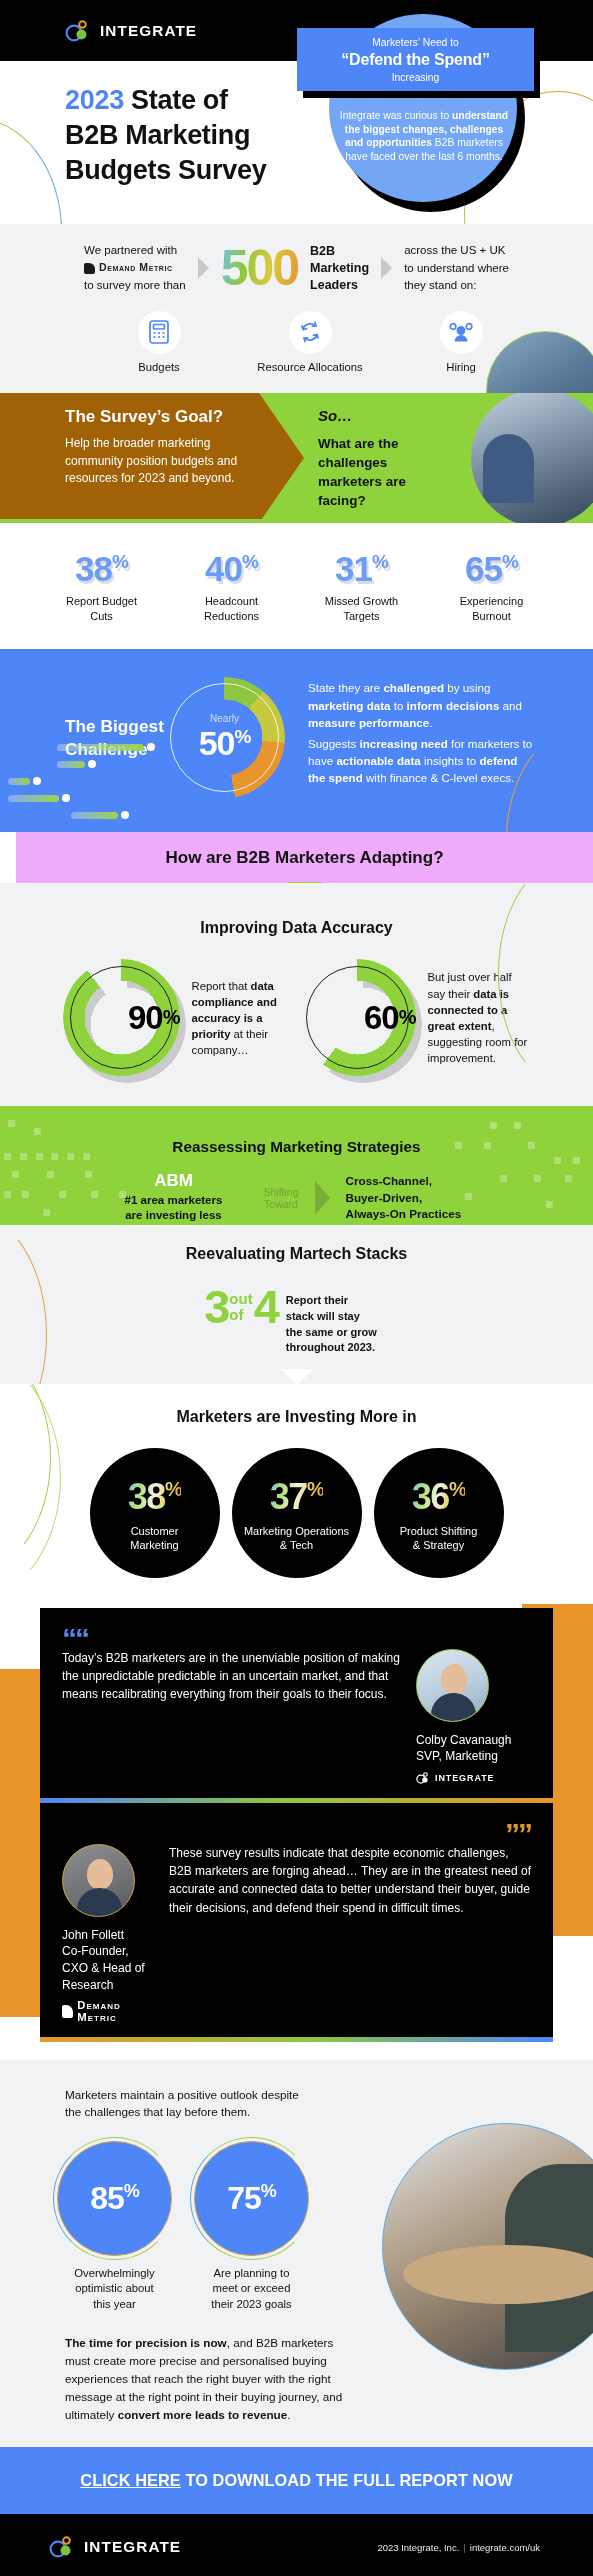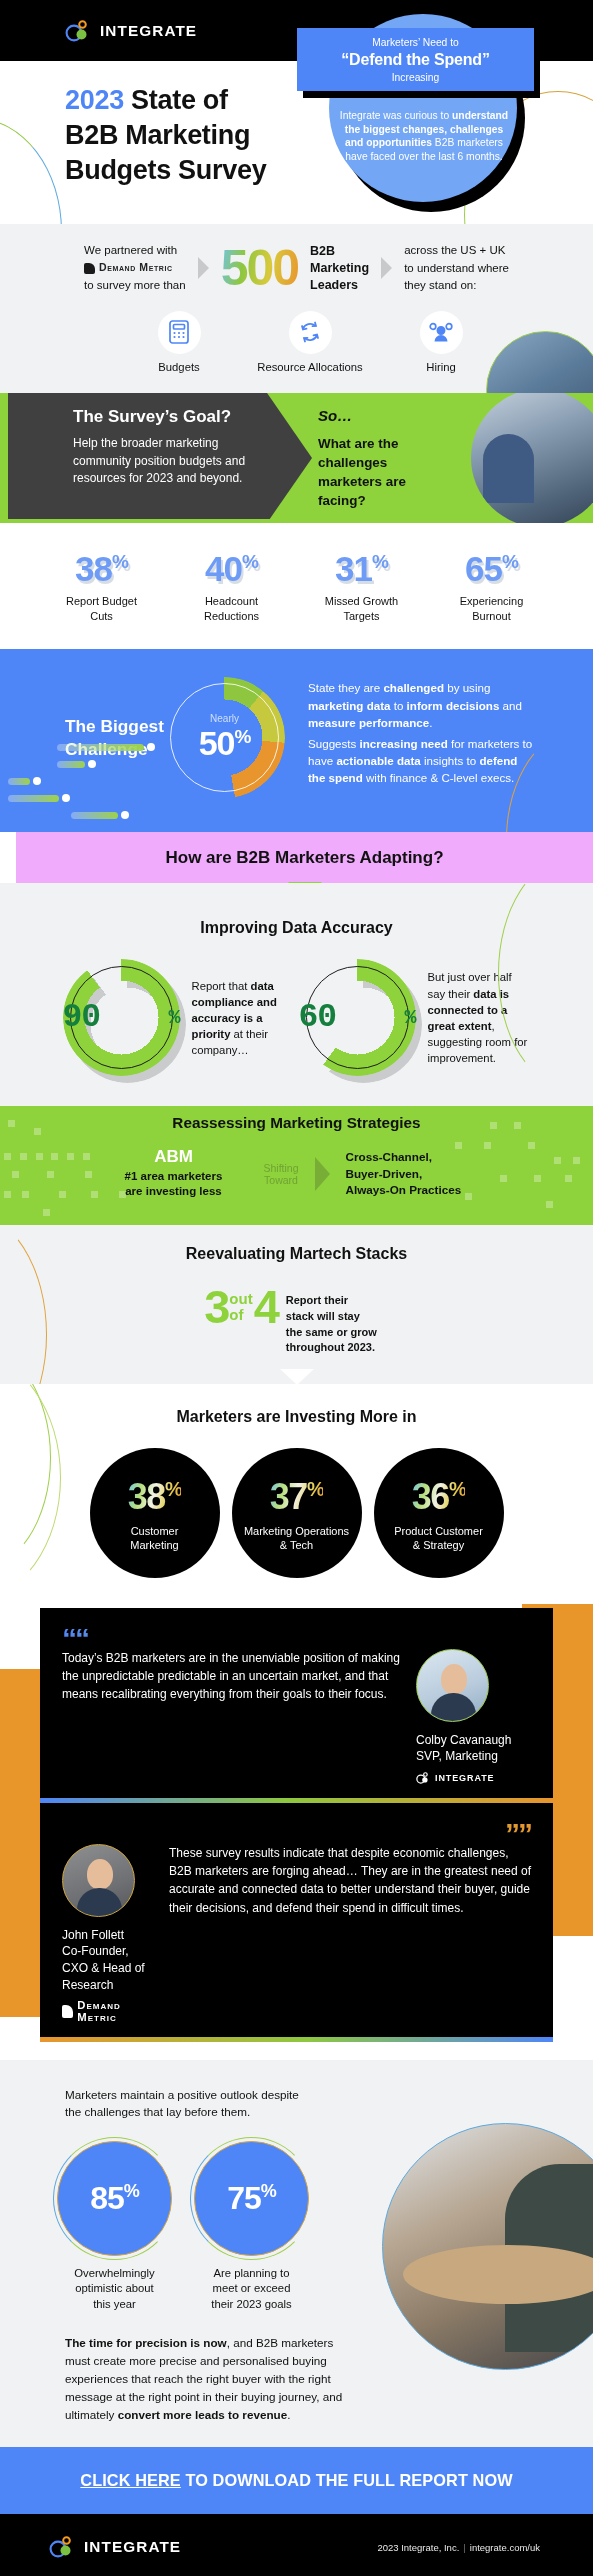--- a/index.html
+++ b/index.html
@@ -134,21 +134,21 @@
   .num500 {
     font-size: 50px; font-weight: bold; line-height: 1;
     background: linear-gradient(100deg,#6fc3e8 0%, #8ec73f 30%, #d9c93c 62%, #e8952e 100%);
     -webkit-background-clip: text; background-clip: text; color: transparent;
     letter-spacing: -2px;
   }
   .b2bml { font-size: 12.5px; font-weight: bold; line-height: 1.35; color: #111; }
 
   .icon-row {
     display: flex; justify-content: center; align-items: flex-start;
-    gap: 12px; margin-top: 16px; position: relative; z-index: 2; margin-left: 27px;
+    gap: 32px; margin-top: 16px; position: relative; z-index: 2; margin-left: 27px;
   }
   .icon-item { width: 119px; text-align: center; }
   .icon-bubble {
     width: 43px; height: 43px; border-radius: 50%;
     background: #ffffff; margin: 0 auto 7px;
     display: flex; align-items: center; justify-content: center;
   }
   .icon-cap { font-size: 11.3px; color: #111; }
 
   .photo-circ-1 {
@@ -160,23 +160,23 @@
   }
 
   
   .goal {
     position: relative;
     height: 130px;
     background: #8ed23c;
     overflow: hidden;
   }
   .goal-black {
-    position: absolute; left: 8px; top: 0;
+    position: absolute; left: 0; top: 0;
     width: 304px; height: 126px;
-    background: #404040;
+    background: #a16207;
     clip-path: polygon(0 0, 259px 0, 304px 65px, 259px 130px, 0 130px);
   }
   .goal-black h2 { color: #fff; font-size: 17px; font-weight: bold; margin: 14px 0 8px 65px; }
   .goal-black p { color: #fff; font-size: 12px; line-height: 1.47; margin-left: 65px; width: 194px; }
   .goal-right { position: absolute; left: 318px; top: 14px; width: 148px; }
   .goal-right .so { font-size: 15px; font-weight: bold; font-style: italic; color: #111; margin-bottom: 10px; }
   .goal-right .q { font-size: 13.4px; font-weight: bold; line-height: 1.42; color: #111; }
   .goal-photo {
     position: absolute; right: -16px; top: -4px;
     width: 138px; height: 138px; border-radius: 50%;
@@ -288,41 +288,41 @@
     mask: radial-gradient(circle, transparent 37px, #000 37px);
   }
   .dg-ring {
     position: absolute; inset: 0; border-radius: 50%;
     background: conic-gradient(from 0deg, #8ed23c 0deg var(--deg), rgba(0,0,0,0) var(--deg) 360deg);
     -webkit-mask: radial-gradient(circle, transparent 37px, #000 37px);
     mask: radial-gradient(circle, transparent 37px, #000 37px);
   }
   .dg-thin { position: absolute; inset: 7px; border-radius: 50%; border: 1.1px solid #1d1d1d; }
   .dg-val {
-    position: absolute; inset: 0; display: flex; align-items: center; justify-content: space-between;
-    font-size: 33px; font-weight: bold; color: #15803d; letter-spacing: -1px; font-family: Liberation Mono, monospace;
+    position: absolute; inset: 0; display: flex; align-items: center; justify-content: flex-end;
+    font-size: 33px; font-weight: bold; color: #000000; letter-spacing: -1px;
   }
   .dg-val sup { font-size: 20px; vertical-align: super; }
   .acc-copy { width: 103px; font-size: 11.3px; line-height: 1.43; color: #111; }
   .acc-copy b { font-weight: bold; }
   .acc-arc {
     position: absolute; right: -53px; top: -26px; width: 148px; height: 232px;
     border: 1.4px solid transparent; border-left-color: #9fcf4a; border-radius: 50%;
   }
 
   
   .reassess {
     position: relative;
     background: #8ed23c;
     height: 119px;
     overflow: hidden;
   }
   .pixels { position: absolute; inset: 0; pointer-events: none; }
   .px { position: absolute; width: 7px; height: 7px; background: rgba(255,255,255,.30); }
-  .reassess h2 { position: relative; text-align: center; font-size: 15.3px; font-weight: bold; color: #111; padding-top: 8px; }
+  .reassess h2 { position: relative; text-align: center; font-size: 15.3px; font-weight: bold; color: #111; padding-top: 32px; }
   .re-row { position: relative; display: flex; justify-content: center; align-items: center; gap: 16px; margin-top: 16px; }
   .re-abm { text-align: center; width: 148px; }
   .re-abm .t { font-size: 17px; font-weight: bold; color: #ffffff; line-height: 1.1; }
   .re-abm .s { font-size: 11.5px; font-weight: bold; color: #111; line-height: 1.34; margin-top: 2px; }
   .re-shift { font-size: 10.5px; color: rgba(80,110,40,.48); line-height: 1.2; text-align: center; }
   .re-arrow { width: 0; height: 0; border-left: 15px solid rgba(90,120,45,.40); border-top: 17px solid transparent; border-bottom: 17px solid transparent; }
   .re-right { font-size: 11.7px; font-weight: bold; line-height: 1.42; color: #111; width: 148px; }
 
   
   .martech {
@@ -770,21 +770,21 @@
       <div class="inv-circle">
         <div class="inv-val"><span>38</span><sup>%</sup></div>
         <div class="inv-cap"><span>Customer</span><br><span>Marketing</span></div>
       </div>
       <div class="inv-circle">
         <div class="inv-val"><span>37</span><sup>%</sup></div>
         <div class="inv-cap"><span>Marketing Operations</span><br><span>&amp; Tech</span></div>
       </div>
       <div class="inv-circle">
         <div class="inv-val"><span>36</span><sup>%</sup></div>
-        <div class="inv-cap"><span>Product Customer</span><br><span>&amp; Strategy</span></div>
+        <div class="inv-cap"><span>Product Shifting</span><br><span>&amp; Strategy</span></div>
       </div>
     </div>
   </div>
 
   <div class="quotes">
     <div class="orange-left"></div>
     <div class="orange-right"></div>
 
     <div class="qcard">
       <div class="qmark g1">““</div>

